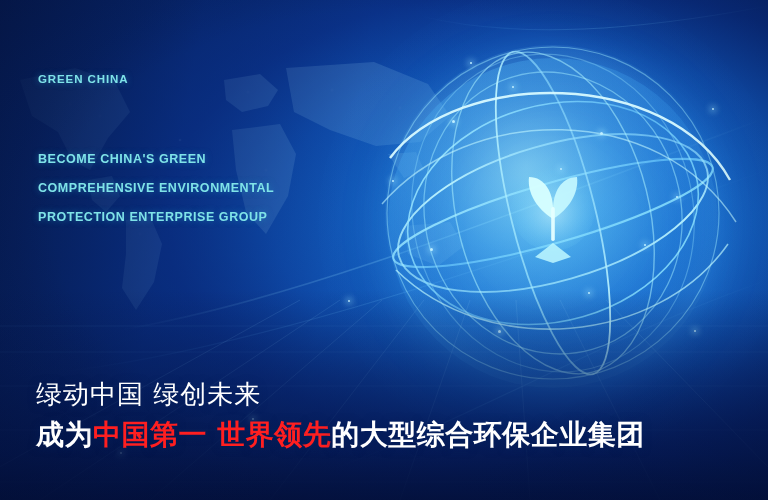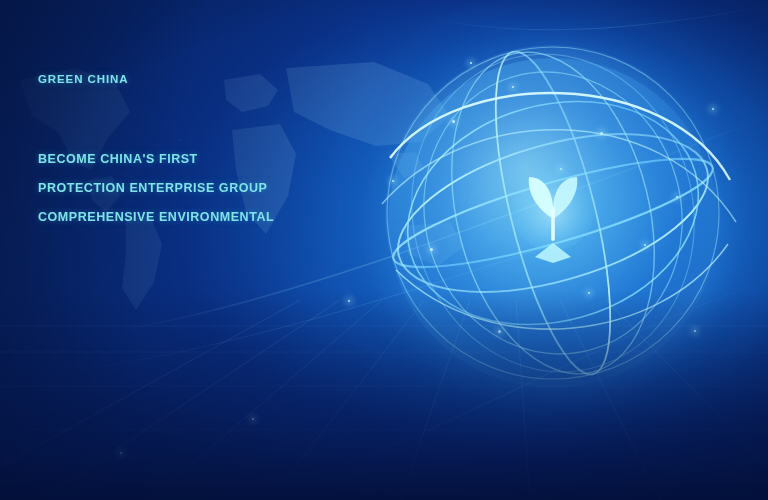--- a/index.html
+++ b/index.html
@@ -337,20 +337,24 @@
       </g>
     </svg>
   </div>
 
   <div class="bg-bottom-dark"></div>
   <div class="bg-vignette"></div>
 
   <div class="en-block">
     <div class="en-top-line">GREEN CHINA</div>
     <div class="en-main">
-      <div class="en-main-line">BECOME CHINA'S FIRST</div>
+      <div class="en-main-line">BECOME CHINA'S GREEN</div>
+      <div class="en-main-line">COMPREHENSIVE ENVIRONMENTAL</div>
       <div class="en-main-line">PROTECTION ENTERPRISE GROUP</div>
-      <div class="en-main-line">COMPREHENSIVE ENVIRONMENTAL</div>
     </div>
   </div>
 
+  <div class="cn-block">
+    <div class="cn-line1">绿动中国 绿创未来</div>
+    <div class="cn-line2"><span>成为</span><span class="cn-accent">中国第一 世界领先</span><span>的大型综合环保企业集团</span></div>
+  </div>
 
 </div>
 
 </body></html>

